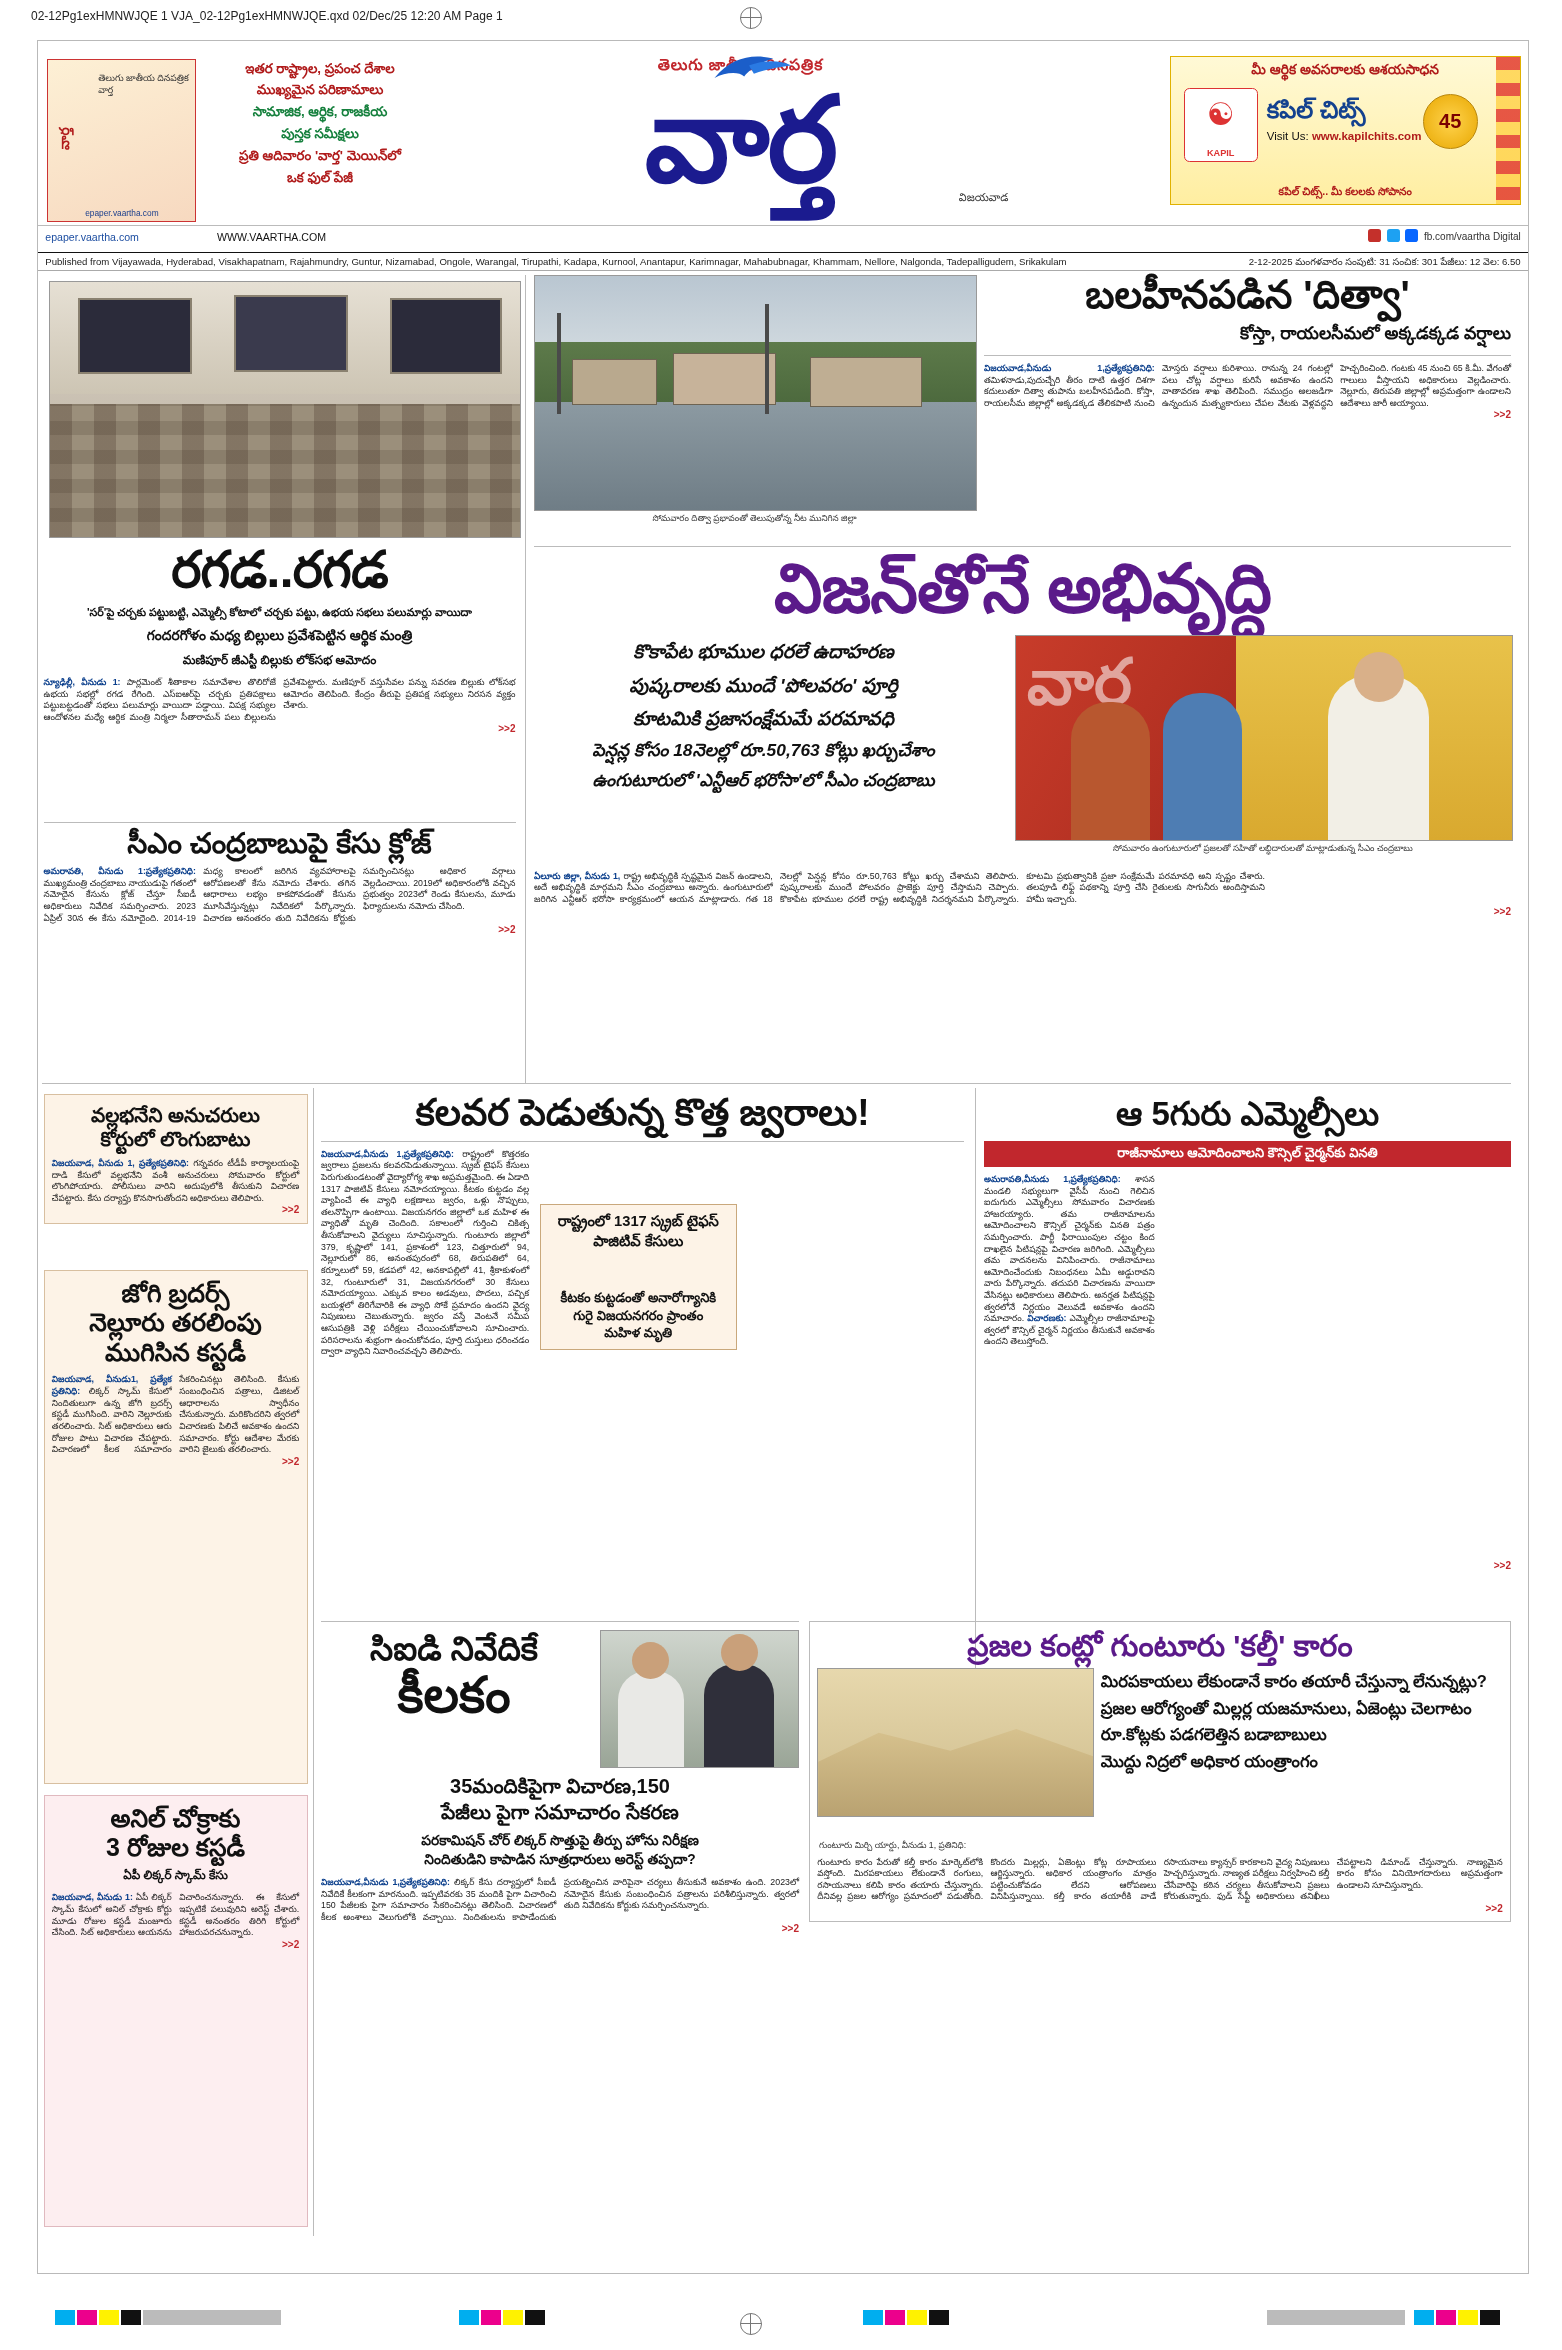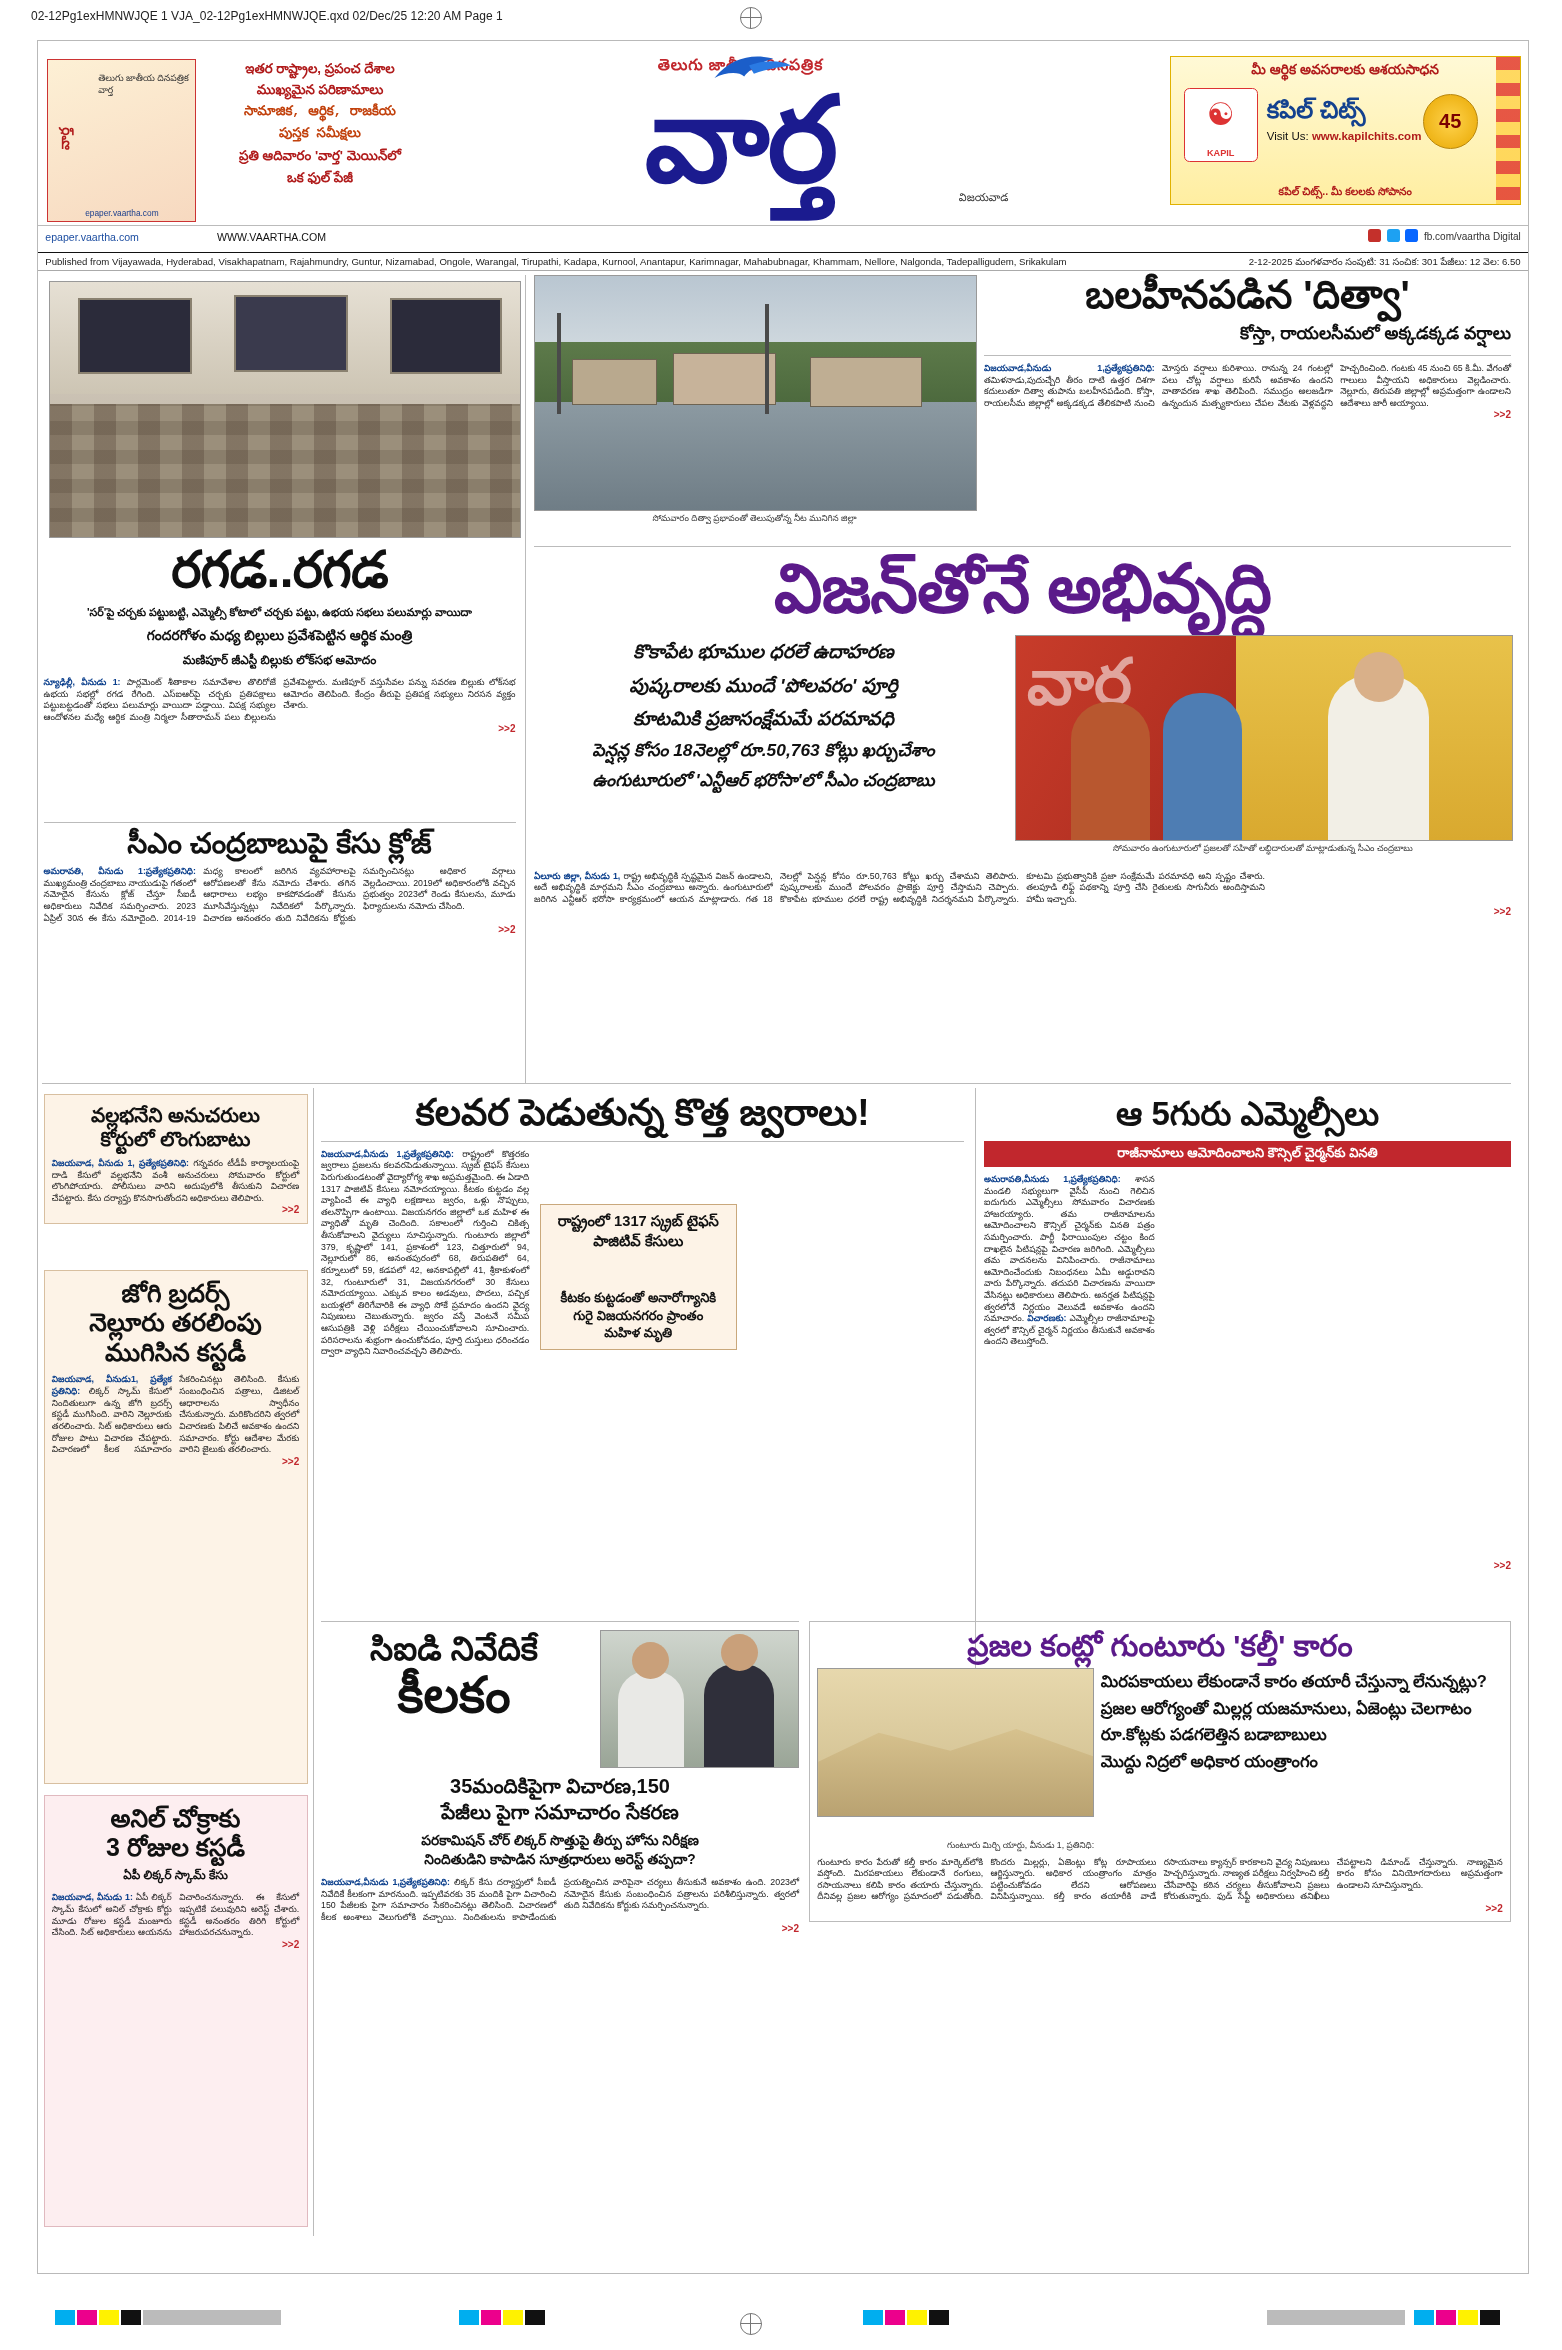--- a/index.html
+++ b/index.html
@@ -16,21 +16,21 @@
   .frame{position:absolute;left:37px;top:40px;width:1490px;height:2232px;border:0.9px solid #b9b9b9;background:#fff;}
 
   
   .masthead{position:relative;height:211px;border-bottom:1.8px solid #111;}
   .mh-left{position:absolute;left:9.2px;top:18.4px;width:147px;height:161px;border:0.9px solid #c33;background:linear-gradient(160deg,#fdf0d5,#f7d9c0);overflow:hidden;}
   .mh-left .vert{position:absolute;left:7.3px;top:9.2px;width:37px;height:138px;writing-mode:vertical-rl;transform:rotate(180deg);color:#b01b1b;font-weight:bold;font-size:13.8px;text-align:center;}
   .mh-left .small{position:absolute;left:50px;top:13px;width:92px;font-size:9.2px;line-height:1.25;color:#333;}
   .mh-left .blue{position:absolute;left:3.7px;bottom:3.7px;width:140px;font-size:8.3px;color:#1a3e8c;text-align:center;}
 
   .mh-promo{position:absolute;left:167px;top:16.5px;width:230px;font-size:13.3px;line-height:1.65;color:#b01b1b;font-weight:bold;text-align:center;}
-  .mh-promo .b{color:#c2410c;font-family:Liberation Mono, monospace;}
+  .mh-promo .b{color:#15803d;}
 
   .mh-title{position:absolute;left:418px;top:14.7px;width:569px;text-align:center;}
   .mh-title .kicker{font-size:15.6px;color:#c1272d;font-weight:bold;letter-spacing:0.9px;}
   .mh-title .logo{font-size:119px;line-height:1.05;color:#1b1b8f;font-weight:bold;letter-spacing:-1.8px;}
   .mh-title .city{position:absolute;right:16.5px;bottom:-3.7px;font-size:11px;color:#333;}
   .bird{position:absolute;left:255px;top:-5.5px;width:83px;height:42px;}
   .qrbox{position:absolute;left:997px;top:16.5px;width:88px;height:88px;background:#fff;}
 
   .mh-ad{position:absolute;right:7.3px;top:14.7px;width:349px;height:147px;border:1.8px solid #e0b100;background:linear-gradient(180deg,#fff9d6,#ffeea1);}
   .mh-ad .l1{position:absolute;top:5.5px;left:0;width:349px;text-align:center;font-size:13.8px;color:#b01b1b;font-weight:bold;}
@@ -361,21 +361,21 @@
             <div style="position:absolute;inset:0;background:linear-gradient(#e7d8ad,#cdbb8b);"></div>
             <div style="position:absolute;left:0;bottom:0;width:100%;height:62%;background:linear-gradient(#d8c38f,#b9a271);clip-path:polygon(0 40%,22% 8%,48% 28%,72% 4%,100% 34%,100% 100%,0 100%);"></div>
           </div>
           <div style="position:absolute;right:0;top:0;width:402px;font-size:16.5px;font-weight:bold;line-height:1.6;">
             <div>మిరపకాయలు లేకుండానే కారం తయారీ చేస్తున్నా లేనున్నట్లు?</div>
             <div>ప్రజల ఆరోగ్యంతో మిల్లర్ల యజమానులు, ఏజెంట్లు చెలగాటం</div>
             <div>రూ.కోట్లకు పడగలెత్తిన బడాబాబులు</div>
             <div>మొద్దు నిద్రలో అధికార యంత్రాంగం</div>
           </div>
         </div>
-        <div class="cap" style="text-align:right;width:275px;">గుంటూరు మిర్చి యార్డు, వీనుడు 1, ప్రతినిధి:</div>
+        <div class="cap" style="text-align:left;width:275px;">గుంటూరు మిర్చి యార్డు, వీనుడు 1, ప్రతినిధి:</div>
         <div class="body-text cols4" style="margin-top:5.5px;">
           <span>గుంటూరు కారం పేరుతో కల్తీ కారం మార్కెట్‌లోకి వస్తోంది. మిరపకాయలు లేకుండానే రంగులు, రసాయనాలు కలిపి కారం తయారు చేస్తున్నారు. దీనివల్ల ప్రజల ఆరోగ్యం ప్రమాదంలో పడుతోంది. కొందరు మిల్లర్లు, ఏజెంట్లు కోట్ల రూపాయలు ఆర్జిస్తున్నారు. అధికార యంత్రాంగం మాత్రం పట్టించుకోవడం లేదని ఆరోపణలు వినిపిస్తున్నాయి.</span>
           <span>కల్తీ కారం తయారీకి వాడే రసాయనాలు క్యాన్సర్ కారకాలని వైద్య నిపుణులు హెచ్చరిస్తున్నారు. నాణ్యత పరీక్షలు నిర్వహించి కల్తీ చేసేవారిపై కఠిన చర్యలు తీసుకోవాలని ప్రజలు కోరుతున్నారు. ఫుడ్ సేఫ్టీ అధికారులు తనిఖీలు చేపట్టాలని డిమాండ్ చేస్తున్నారు. నాణ్యమైన కారం కోసం వినియోగదారులు అప్రమత్తంగా ఉండాలని సూచిస్తున్నారు.</span>
         </div>
         <div class="arrow">&gt;&gt;2</div>
       </div>
 
     </div>
   </div>
 

